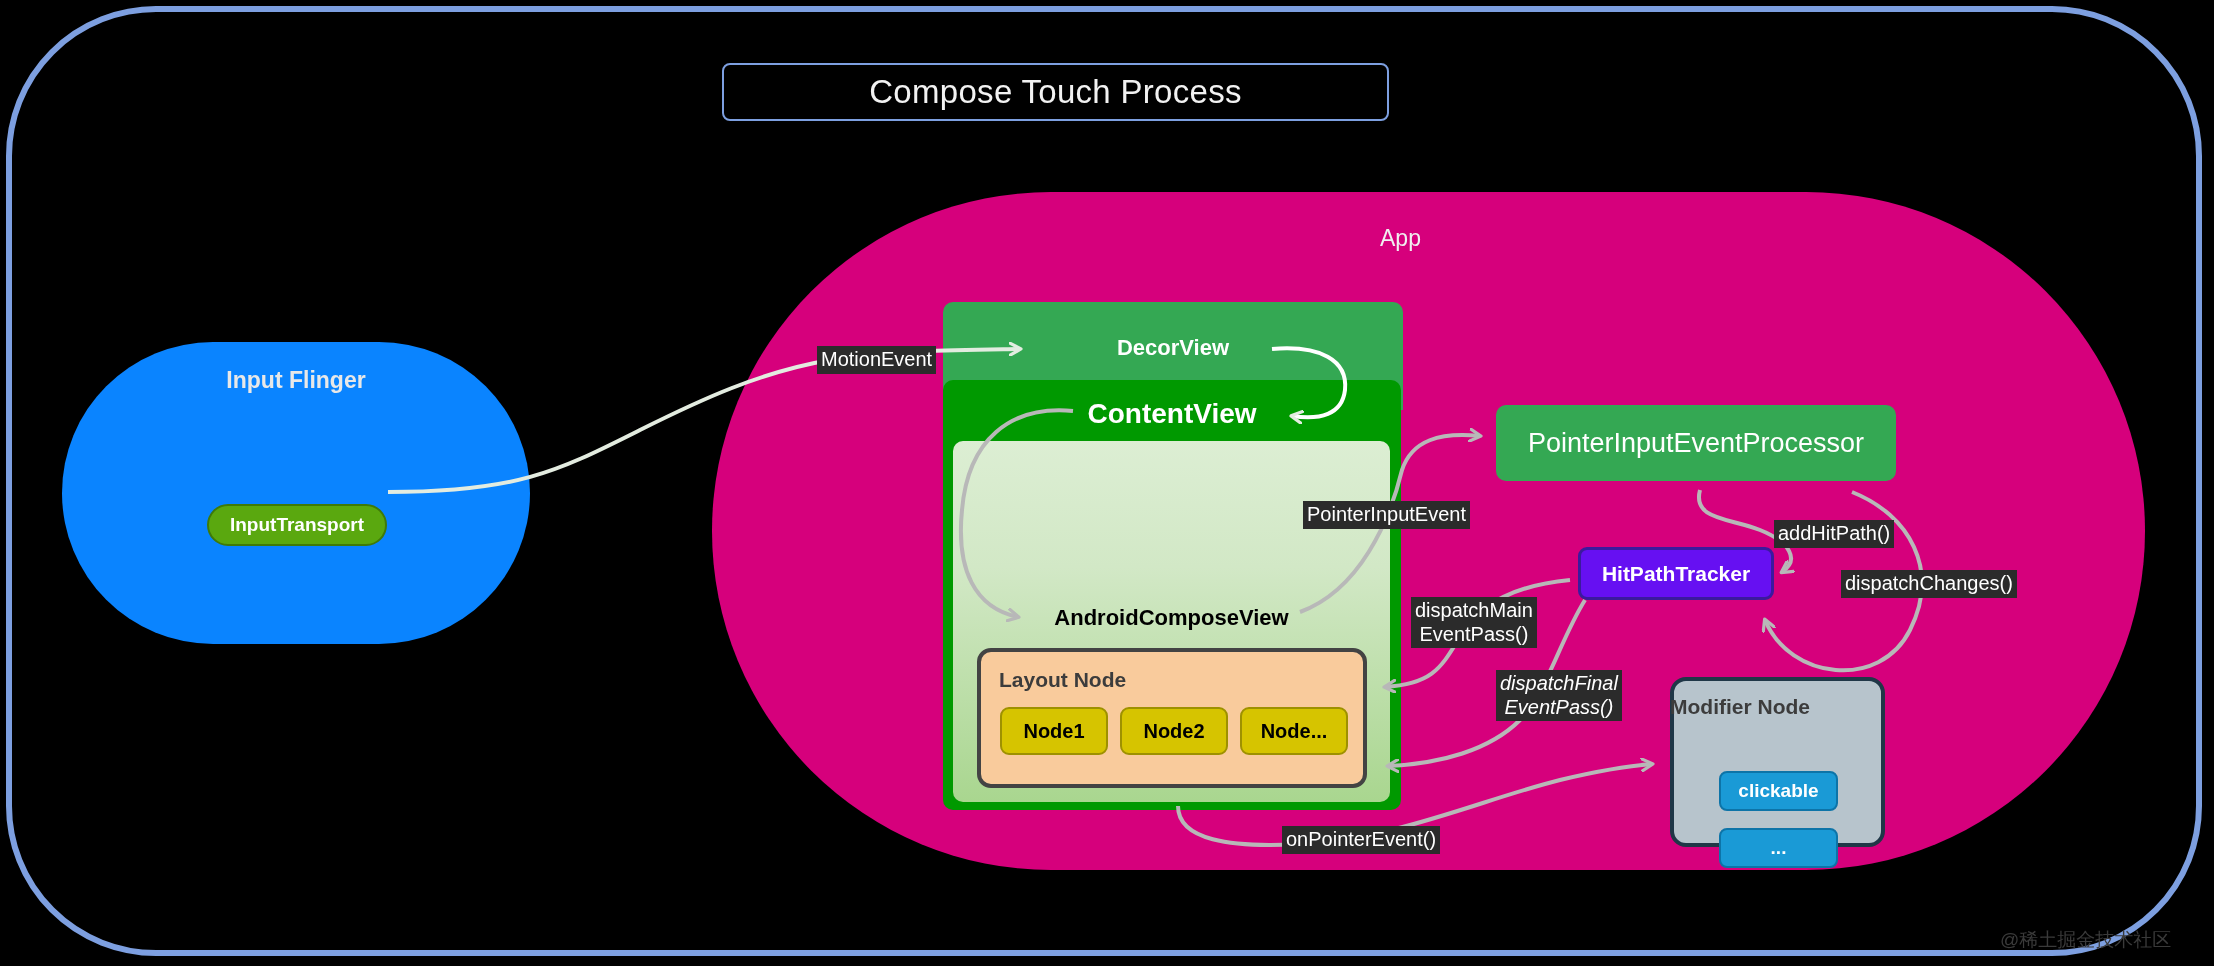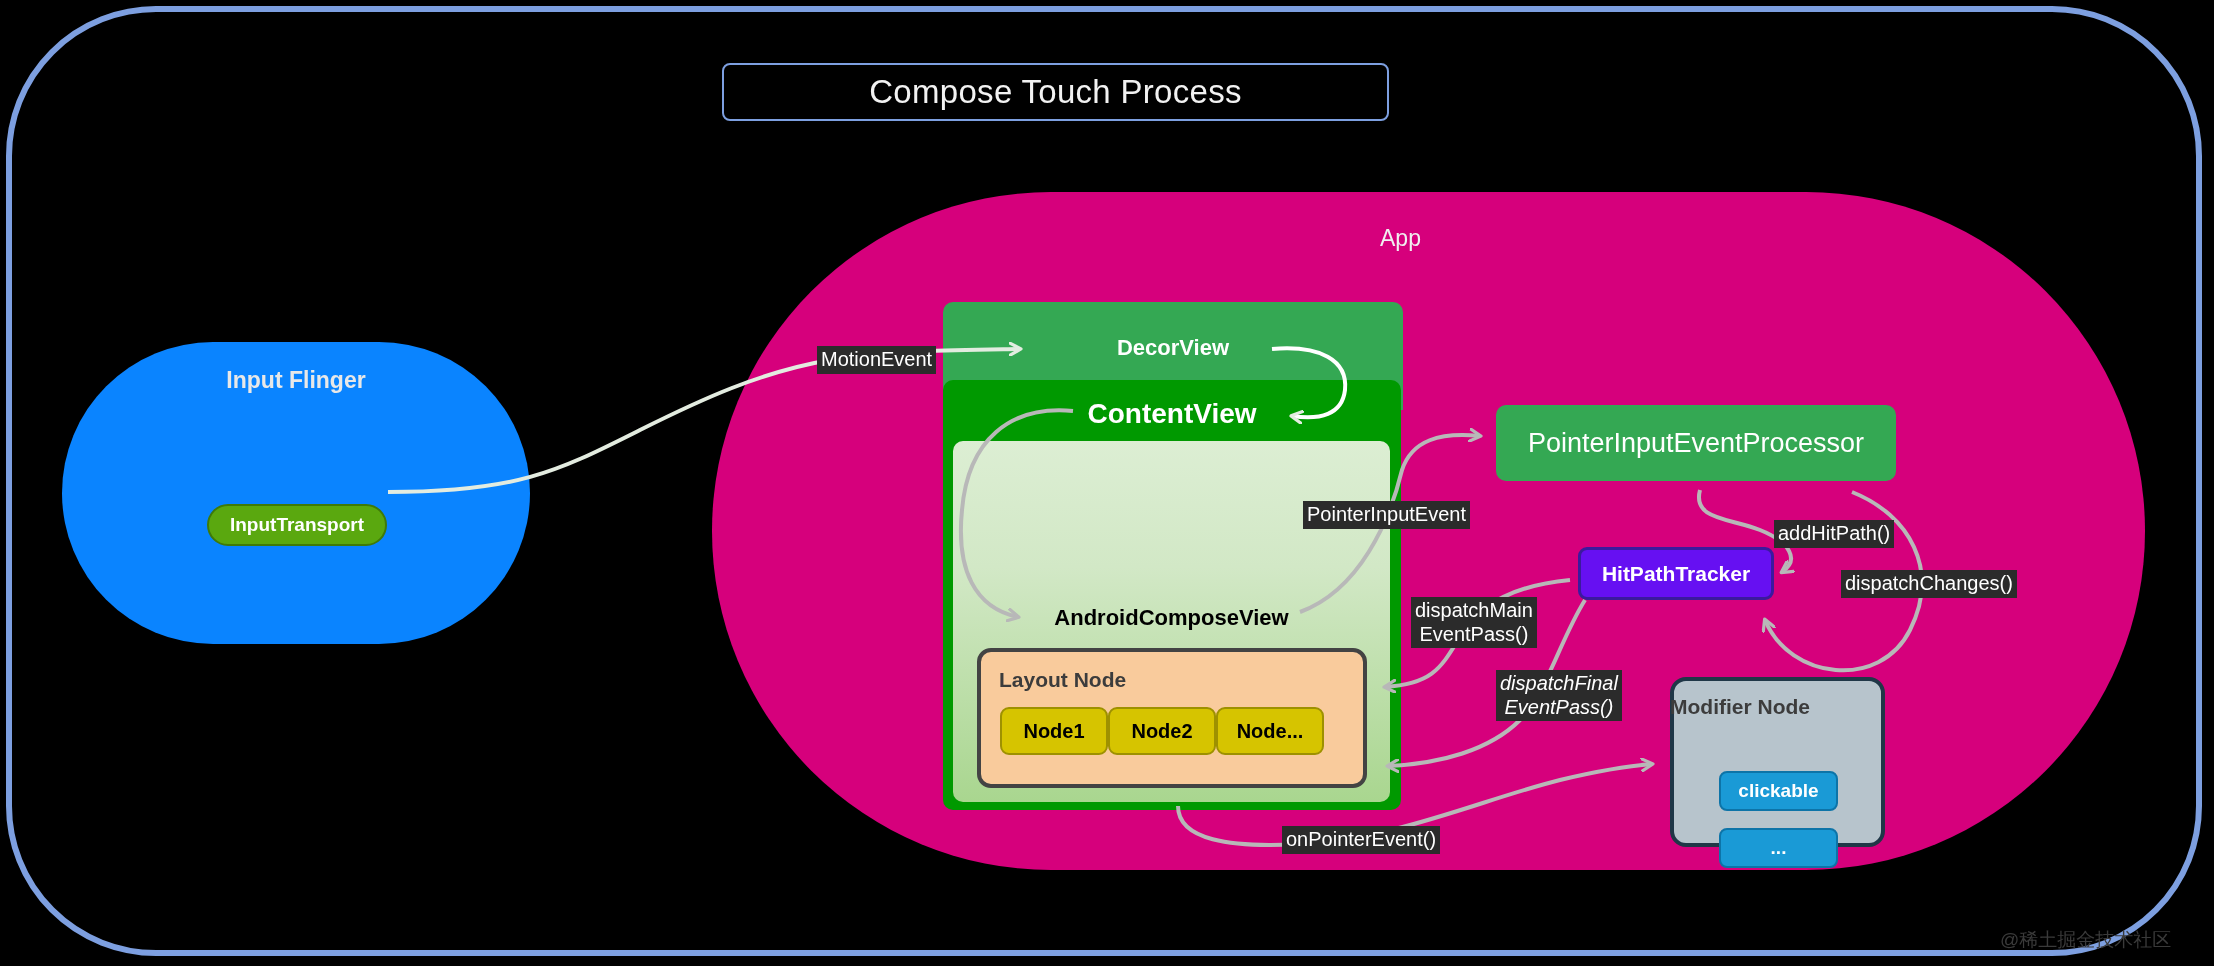--- a/index.html
+++ b/index.html
@@ -190,21 +190,21 @@
     color: #3c3c3c;
     font-size: 21px;
     font-weight: bold;
   }
   .node-row {
     position: absolute;
     left: 1000px;
     top: 707px;
     width: 348px;
     display: flex;
-    gap: 0;
+    gap: 12px;
   }
   .node-chip {
     width: 108px;
     height: 48px;
     background: #d6c400;
     border: 2px solid #9e9100;
     border-radius: 9px;
     box-sizing: border-box;
     display: flex;
     align-items: center;

